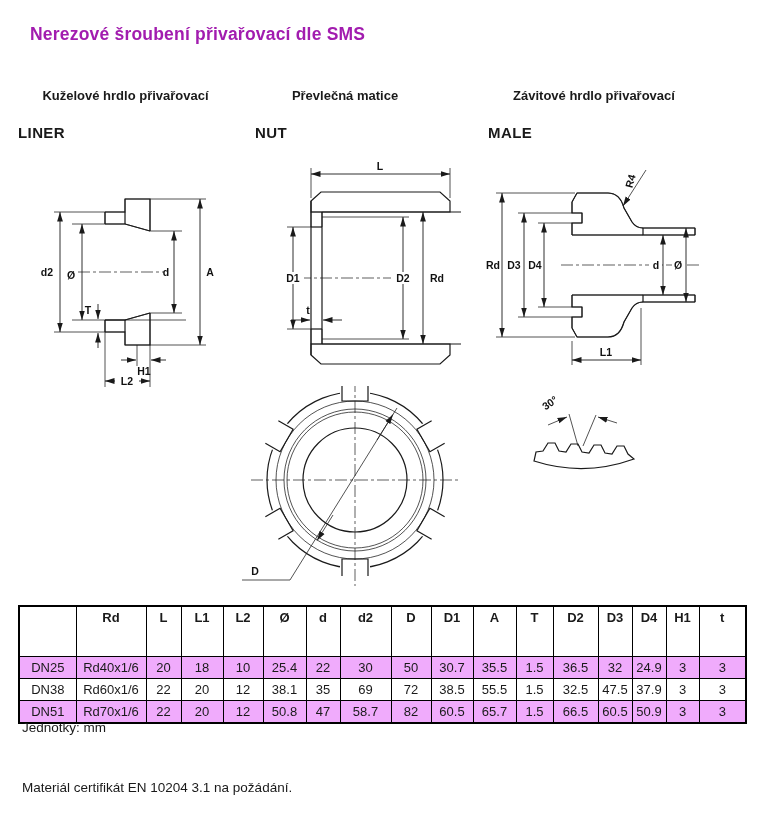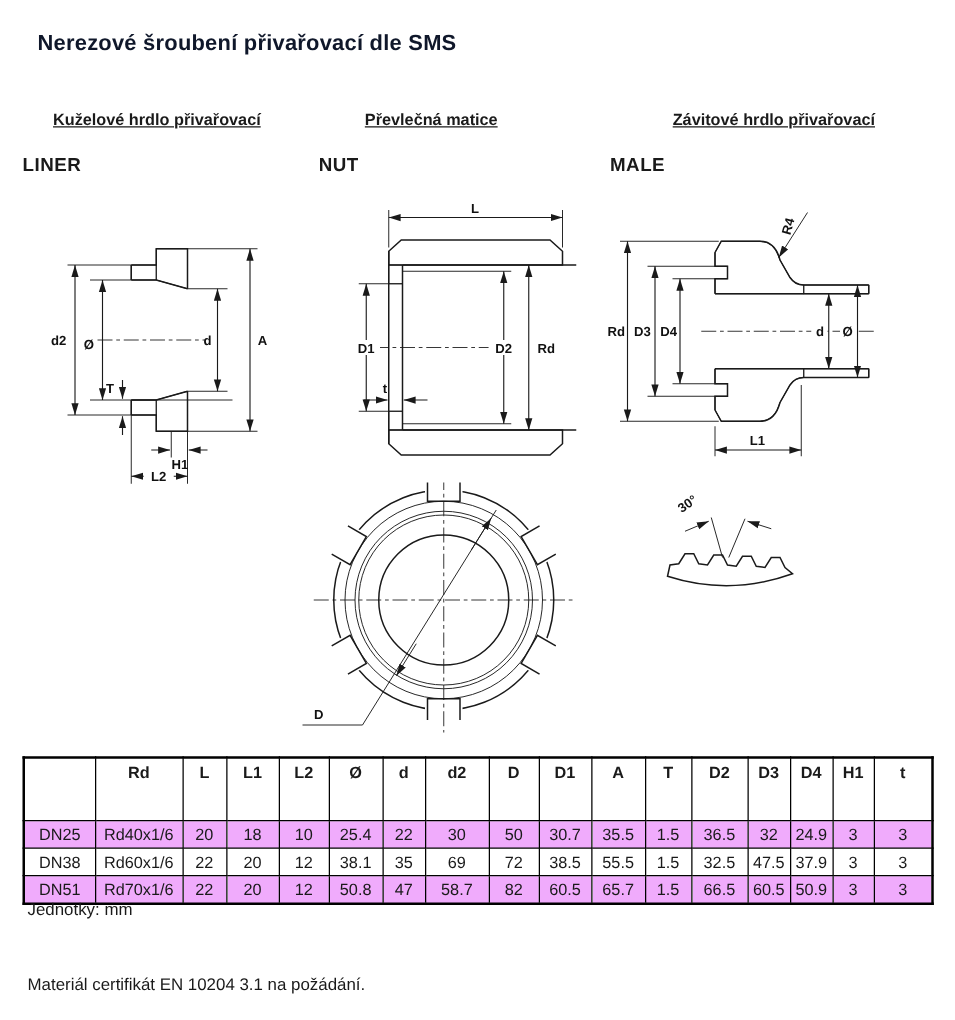--- a/index.html
+++ b/index.html
@@ -1,45 +1,45 @@
 <!DOCTYPE html>
 <html><head>
 <meta charset="utf-8">
 <style>
   html,body{margin:0;padding:0;}
   body{width:764px;height:816px;background:#ffffff;position:relative;
        font-family:"Liberation Sans",sans-serif;color:#1a1a1a;overflow:hidden;}
   .abs{position:absolute;}
   .page-title{left:30px;top:24px;font-size:17.5px;font-weight:600;letter-spacing:.2px;}
-  .sec-head{font-size:13px;font-weight:bold;text-align:center;text-decoration:underline;}
+  .sec-head{font-size:13px;font-weight:bold;text-align:center;}
   .sec-code{font-size:15px;font-weight:bold;text-align:left;letter-spacing:.4px;}
   .note{font-size:13.5px;}
   
   table.spec{border-collapse:collapse;table-layout:fixed;border:2px solid #000;}
   table.spec th,table.spec td{border:1px solid #000;text-align:center;padding:0;
       font-size:13px;overflow:hidden;white-space:nowrap;}
   table.spec th{height:46px;vertical-align:top;padding-top:3px;font-weight:bold;background:#fff;}
   table.spec td{height:21px;}
   table.spec tr.shaded td{background:#f0abfc;}
   
   svg .ol{fill:none;stroke:#1a1a1a;stroke-width:1.2;}
   svg .thin{fill:none;stroke:#1a1a1a;stroke-width:.75;}
   svg .dim{fill:none;stroke:#1a1a1a;stroke-width:.9;}
   svg .cl{fill:none;stroke:#1a1a1a;stroke-width:.7;stroke-dasharray:12 3 3 3;}
   svg .wh{fill:#fff;stroke:none;}
   svg text{font-family:"Liberation Sans",sans-serif;font-size:10.5px;font-weight:bold;fill:#111;}
 </style>
 </head>
 <body>
 
-<div class="abs page-title" style="color: #0f172a;">Nerezové šroubení přivařovací dle SMS</div>
+<div class="abs page-title" style="color: #a21caf;">Nerezové šroubení přivařovací dle SMS</div>
 
 <div class="abs sec-head" style="left:18px;top:88px;width:215px;">Kuželové hrdlo přivařovací</div>
 <div class="abs sec-head" style="left:255px;top:88px;width:180px;">Převlečná matice</div>
-<div class="abs sec-head" style="left:488px;top:88px;width:212px;text-align:right;">Závitové hrdlo přivařovací</div>
+<div class="abs sec-head" style="left:488px;top:88px;width:212px;">Závitové hrdlo přivařovací</div>
 
 <div class="abs sec-code" style="left:18px;top:124px;width:175px;">LINER</div>
 <div class="abs sec-code" style="left:255px;top:124px;width:180px;">NUT</div>
 <div class="abs sec-code" style="left:488px;top:124px;width:212px;">MALE</div>
 
 <svg class="abs" style="left:14px;top:155px;" width="230" height="245" viewBox="0 0 230 245">
   <defs>
     <marker id="a1" markerUnits="userSpaceOnUse" markerWidth="10" markerHeight="7" refX="9.5" refY="3.5" orient="auto-start-reverse">
       <path d="M0,0.6 L9.5,3.5 L0,6.4 Z" fill="#1a1a1a"></path>
     </marker>

